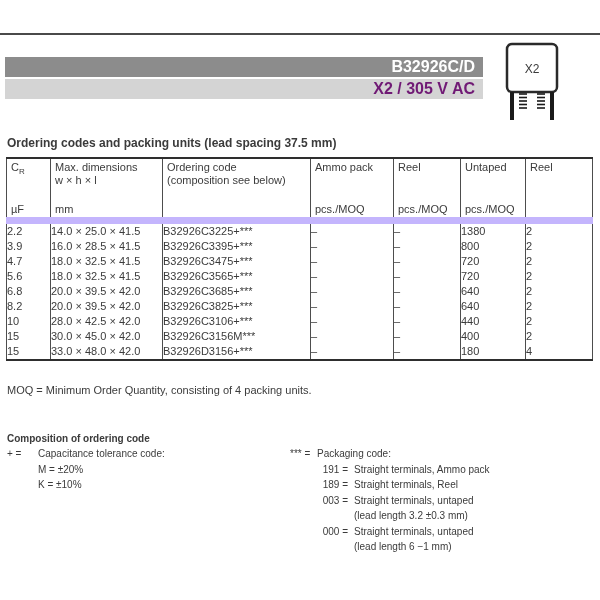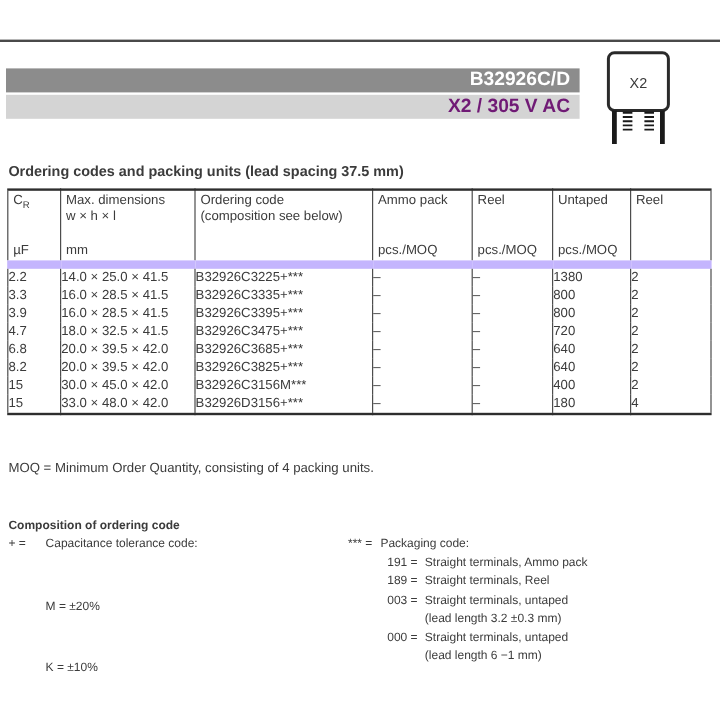--- a/index.html
+++ b/index.html
@@ -47,21 +47,21 @@
   
   .notes{position:absolute;left:7px;top:383px;font-size:11px;line-height:15px;}
 
   
   .comp-title{position:absolute;left:7px;top:433px;font-size:10px;font-weight:bold;}
   .comp{position:absolute;top:446px;font-size:10px;line-height:15.5px;}
   .comp-left{left:7px;width:260px;}
   .comp-right{left:290px;width:300px;}
   .row{display:flex;}
   .tol-prefix{width:31px;}
-  .tol-entry{margin-left:31px;margin-top:36px;}
+  .tol-entry{margin-left:31px;}
   .pk-prefix{width:27px;}
   .pk-entry{display:flex;margin-left:28px;}
   .pk-code{min-width:30px;text-align:right;}
   .pk-desc{margin-left:6px;}
   .pk-cont{margin-left:64px;}
 </style>
 </head>
 <body>
 
 <div class="top-rule"></div>
@@ -160,62 +160,71 @@
     <tr>
       <td class="c-cr">2.2</td>
       <td class="c-dims">14.0 × 25.0 × 41.5</td>
       <td class="c-code">B32926C3225+***</td>
       <td class="c-ammo">–</td>
       <td class="c-reel">–</td>
       <td class="c-untaped">1380</td>
       <td class="c-pins">2</td>
     </tr>
     <tr>
-      <td class="c-cr">3.3</td>
-      <td class="c-dims">16.0 × 28.5 × 41.5</td>
-      <td class="c-code">B32926C3335+***</td>
-      <td class="c-ammo">–</td>
-      <td class="c-reel">–</td>
-      <td class="c-untaped">800</td>
-      <td class="c-pins">2</td>
-    </tr>
-    <tr>
       <td class="c-cr">3.9</td>
       <td class="c-dims">16.0 × 28.5 × 41.5</td>
       <td class="c-code">B32926C3395+***</td>
       <td class="c-ammo">–</td>
       <td class="c-reel">–</td>
       <td class="c-untaped">800</td>
       <td class="c-pins">2</td>
     </tr>
     <tr>
       <td class="c-cr">4.7</td>
       <td class="c-dims">18.0 × 32.5 × 41.5</td>
       <td class="c-code">B32926C3475+***</td>
       <td class="c-ammo">–</td>
       <td class="c-reel">–</td>
       <td class="c-untaped">720</td>
       <td class="c-pins">2</td>
     </tr>
     <tr>
+      <td class="c-cr">5.6</td>
+      <td class="c-dims">18.0 × 32.5 × 41.5</td>
+      <td class="c-code">B32926C3565+***</td>
+      <td class="c-ammo">–</td>
+      <td class="c-reel">–</td>
+      <td class="c-untaped">720</td>
+      <td class="c-pins">2</td>
+    </tr>
+    <tr>
       <td class="c-cr">6.8</td>
       <td class="c-dims">20.0 × 39.5 × 42.0</td>
       <td class="c-code">B32926C3685+***</td>
       <td class="c-ammo">–</td>
       <td class="c-reel">–</td>
       <td class="c-untaped">640</td>
       <td class="c-pins">2</td>
     </tr>
     <tr>
       <td class="c-cr">8.2</td>
       <td class="c-dims">20.0 × 39.5 × 42.0</td>
       <td class="c-code">B32926C3825+***</td>
       <td class="c-ammo">–</td>
       <td class="c-reel">–</td>
       <td class="c-untaped">640</td>
+      <td class="c-pins">2</td>
+    </tr>
+    <tr>
+      <td class="c-cr">10</td>
+      <td class="c-dims">28.0 × 42.5 × 42.0</td>
+      <td class="c-code">B32926C3106+***</td>
+      <td class="c-ammo">–</td>
+      <td class="c-reel">–</td>
+      <td class="c-untaped">440</td>
       <td class="c-pins">2</td>
     </tr>
     <tr>
       <td class="c-cr">15</td>
       <td class="c-dims">30.0 × 45.0 × 42.0</td>
       <td class="c-code">B32926C3156M***</td>
       <td class="c-ammo">–</td>
       <td class="c-reel">–</td>
       <td class="c-untaped">400</td>
       <td class="c-pins">2</td>

